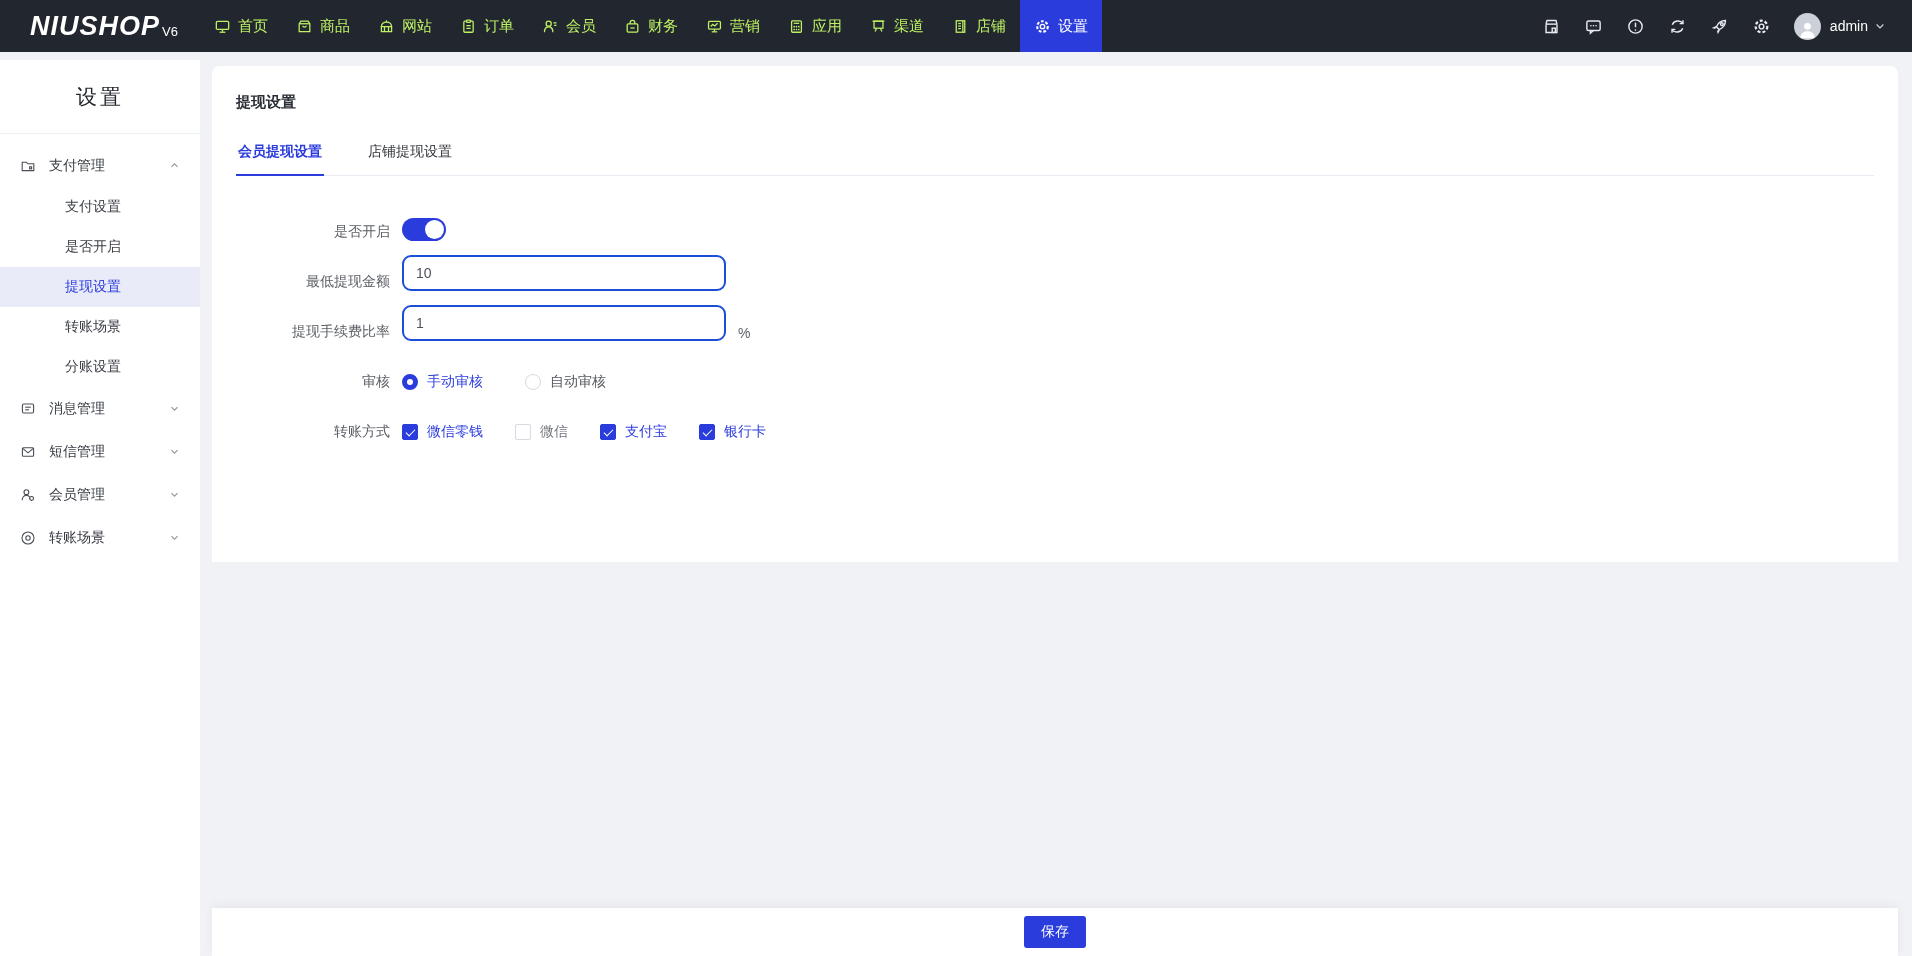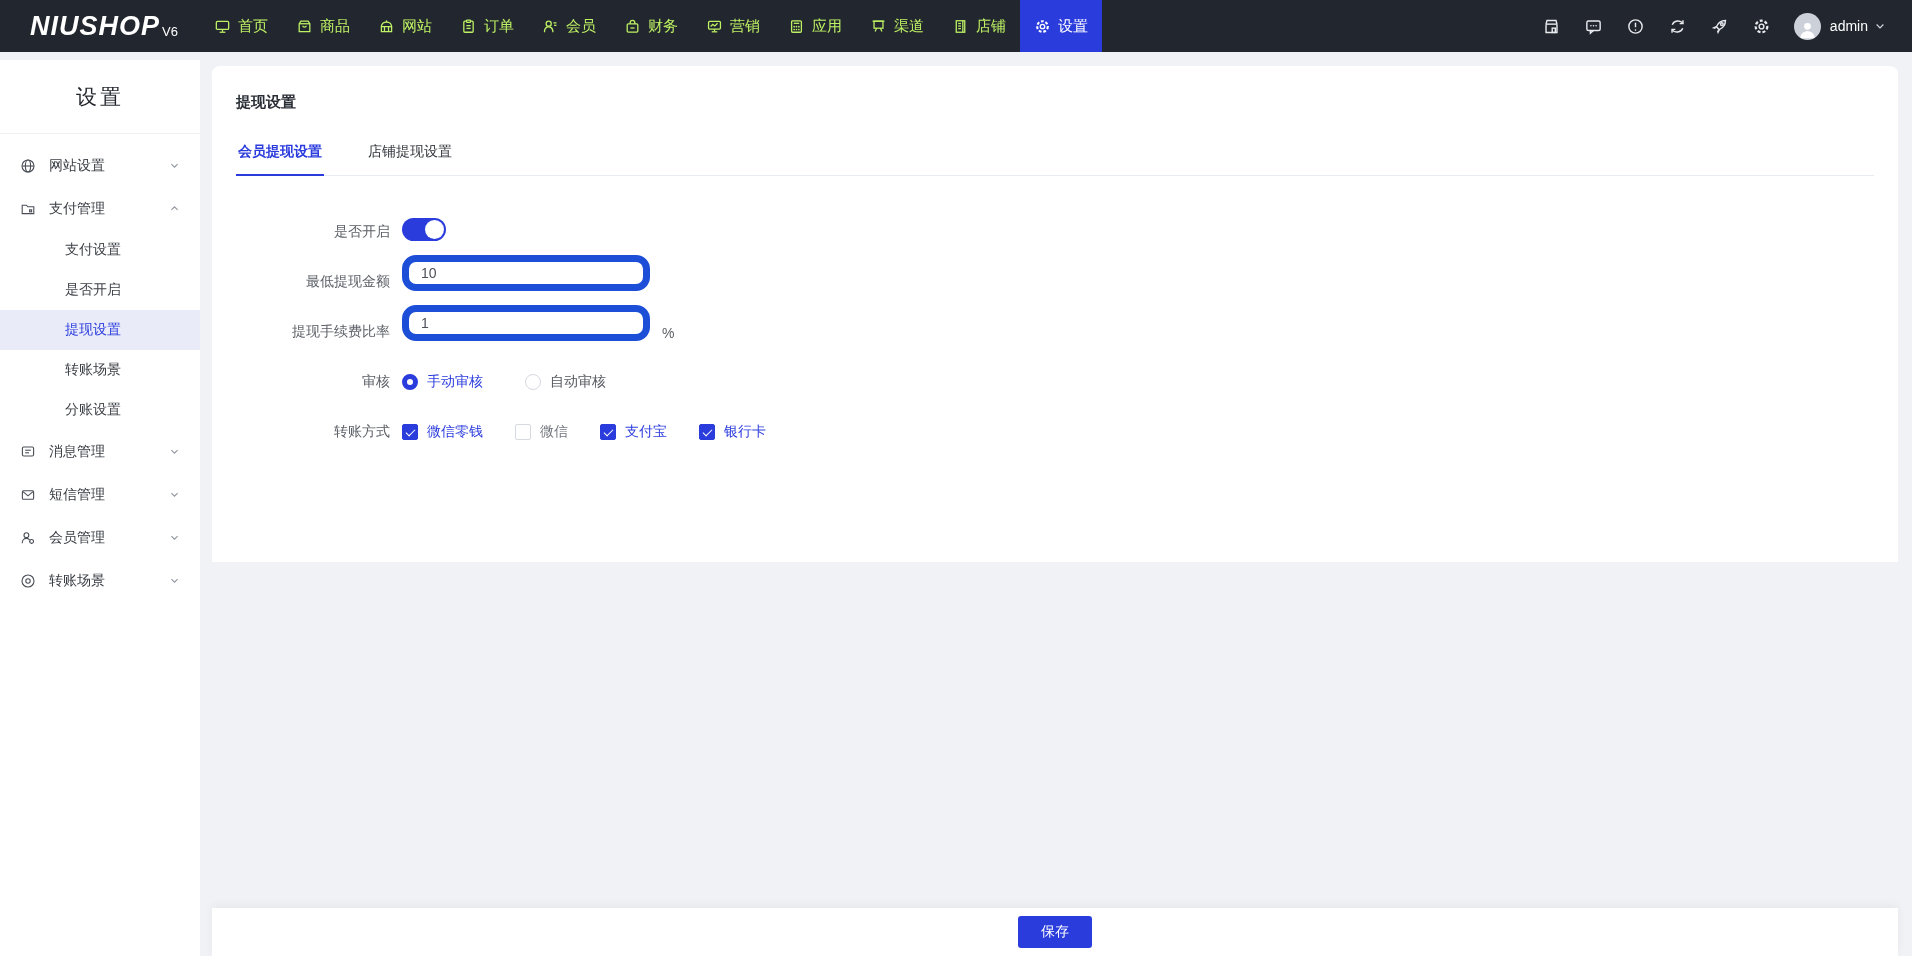--- a/index.html
+++ b/index.html
@@ -44,21 +44,21 @@
   .tabs { display:flex; margin-top:31px; border-bottom:1px solid #e8ebf1; }
   .tab { position:relative; padding:0 2px 13px; margin-right:42px; font-size:14px; color:#33363c;
          cursor:pointer; margin-bottom:-1px; }
   .tab.active { color:#2b3cdd; font-weight:bold; border-bottom:2px solid #2b3cdd; }
 
   .form { margin-top:29px; }
   .form-row { display:flex; align-items:flex-end; height:36px; margin-bottom:14px; }
   .form-label { width:166px; padding-right:12px; text-align:right; font-size:14px; color:#5c6067; }
   .suffix { font-size:14px; color:#5c6067; margin-left:12px; }
 
-  .text-input { width:248px; height:36px; border:7px solid #1d4ed8; border-radius:14px; padding:0 12px;
+  .text-input { width:324px; height:36px; border:2px solid #1d4ed8; border-radius:9px; padding:0 12px;
                 font-size:14px; color:#4c5058; outline:none; font-family:inherit; background:#fff; }
 
   .toggle { width:44px; height:23px; border-radius:12px; background:#2b3cdd; position:relative; cursor:pointer; }
   .toggle .knob { position:absolute; top:2px; right:2px; width:19px; height:19px; border-radius:50%; background:#fff; }
 
   .radio-opt { display:flex; align-items:center; margin-right:42px; cursor:pointer; }
   .radio { width:16px; height:16px; border-radius:50%; background:#fff; border:1px solid #d6d9e0; }
   .radio.selected { border:5px solid #2b3cdd; }
   .radio-opt .opt-label { font-size:14px; margin-left:9px; color:#55585f; }
   .radio-opt.selected .opt-label { color:#2b3cdd; }
@@ -67,21 +67,21 @@
   .checkbox { width:16px; height:16px; border-radius:2px; border:1px solid #d6d9e0; background:#fff; position:relative; }
   .checkbox.checked { background:#2b3cdd; border-color:#2b3cdd; }
   .checkbox.checked::after { content:""; position:absolute; left:4.5px; top:1.5px; width:4px; height:8px;
         border:solid #fff; border-width:0 1.6px 1.6px 0; transform:rotate(45deg); }
   .check-opt .opt-label { font-size:14px; margin-left:9px; color:#73777f; }
   .check-opt.checked .opt-label { color:#2b3cdd; }
 
   
   .savebar { position:absolute; left:212px; right:14px; bottom:0; height:48px; background:#fff;
              box-shadow:0 -3px 8px rgba(60,70,90,0.06); display:flex; align-items:center; justify-content:center; }
-  .save-btn { background:#2b3cdd; color:#fff; border:none; border-radius:3px; width:74px; height:32px;
+  .save-btn { background:#2b3cdd; color:#fff; border:none; border-radius:3px; width:62px; height:32px;
               font-size:14px; cursor:pointer; font-family:inherit; }
 
   svg { display:block; }
 </style>
 </head>
 <body>
 
 <header class="navbar">
   <div class="logo">
     <span class="logo-main">NIUSHOP</span>
@@ -285,35 +285,20 @@
         <svg width="12" height="12" viewBox="0 0 16 16" fill="none" stroke="currentColor" stroke-width="1.6">
           <polyline points="3.5,6 8,10.5 12.5,6"></polyline>
         </svg>
       </span>
   </div>
 </header>
 
 <aside class="sidebar">
   <div class="sidebar-title">设置</div>
   <nav class="menu">
-    <div class="menu-item">
-      <span class="micon">
-          <svg width="16" height="16" viewBox="0 0 16 16" fill="none" stroke="currentColor" stroke-width="1.1">
-            <circle cx="8" cy="8" r="6"></circle>
-            <ellipse cx="8" cy="8" rx="2.6" ry="6"></ellipse>
-            <line x1="2" y1="8" x2="14" y2="8"></line>
-          </svg>
-        </span>
-      <span>网站设置</span>
-      <span class="chev">
-          <svg width="11" height="11" viewBox="0 0 16 16" fill="none" stroke="currentColor" stroke-width="1.6">
-            <polyline points="3.5,6 8,10.5 12.5,6"></polyline>
-          </svg>
-        </span>
-    </div>
     <div class="menu-item">
       <span class="micon">
           <svg width="16" height="16" viewBox="0 0 16 16" fill="none" stroke="currentColor" stroke-width="1.1">
             <path d="M2.2 4.2 h4.2 l1.4 1.6 h6 V12.6 H2.2 z"></path>
             <rect x="9.6" y="8.8" width="2" height="2"></rect>
           </svg>
         </span>
       <span>支付管理</span>
       <span class="chev up">
           <svg width="11" height="11" viewBox="0 0 16 16" fill="none" stroke="currentColor" stroke-width="1.6">

